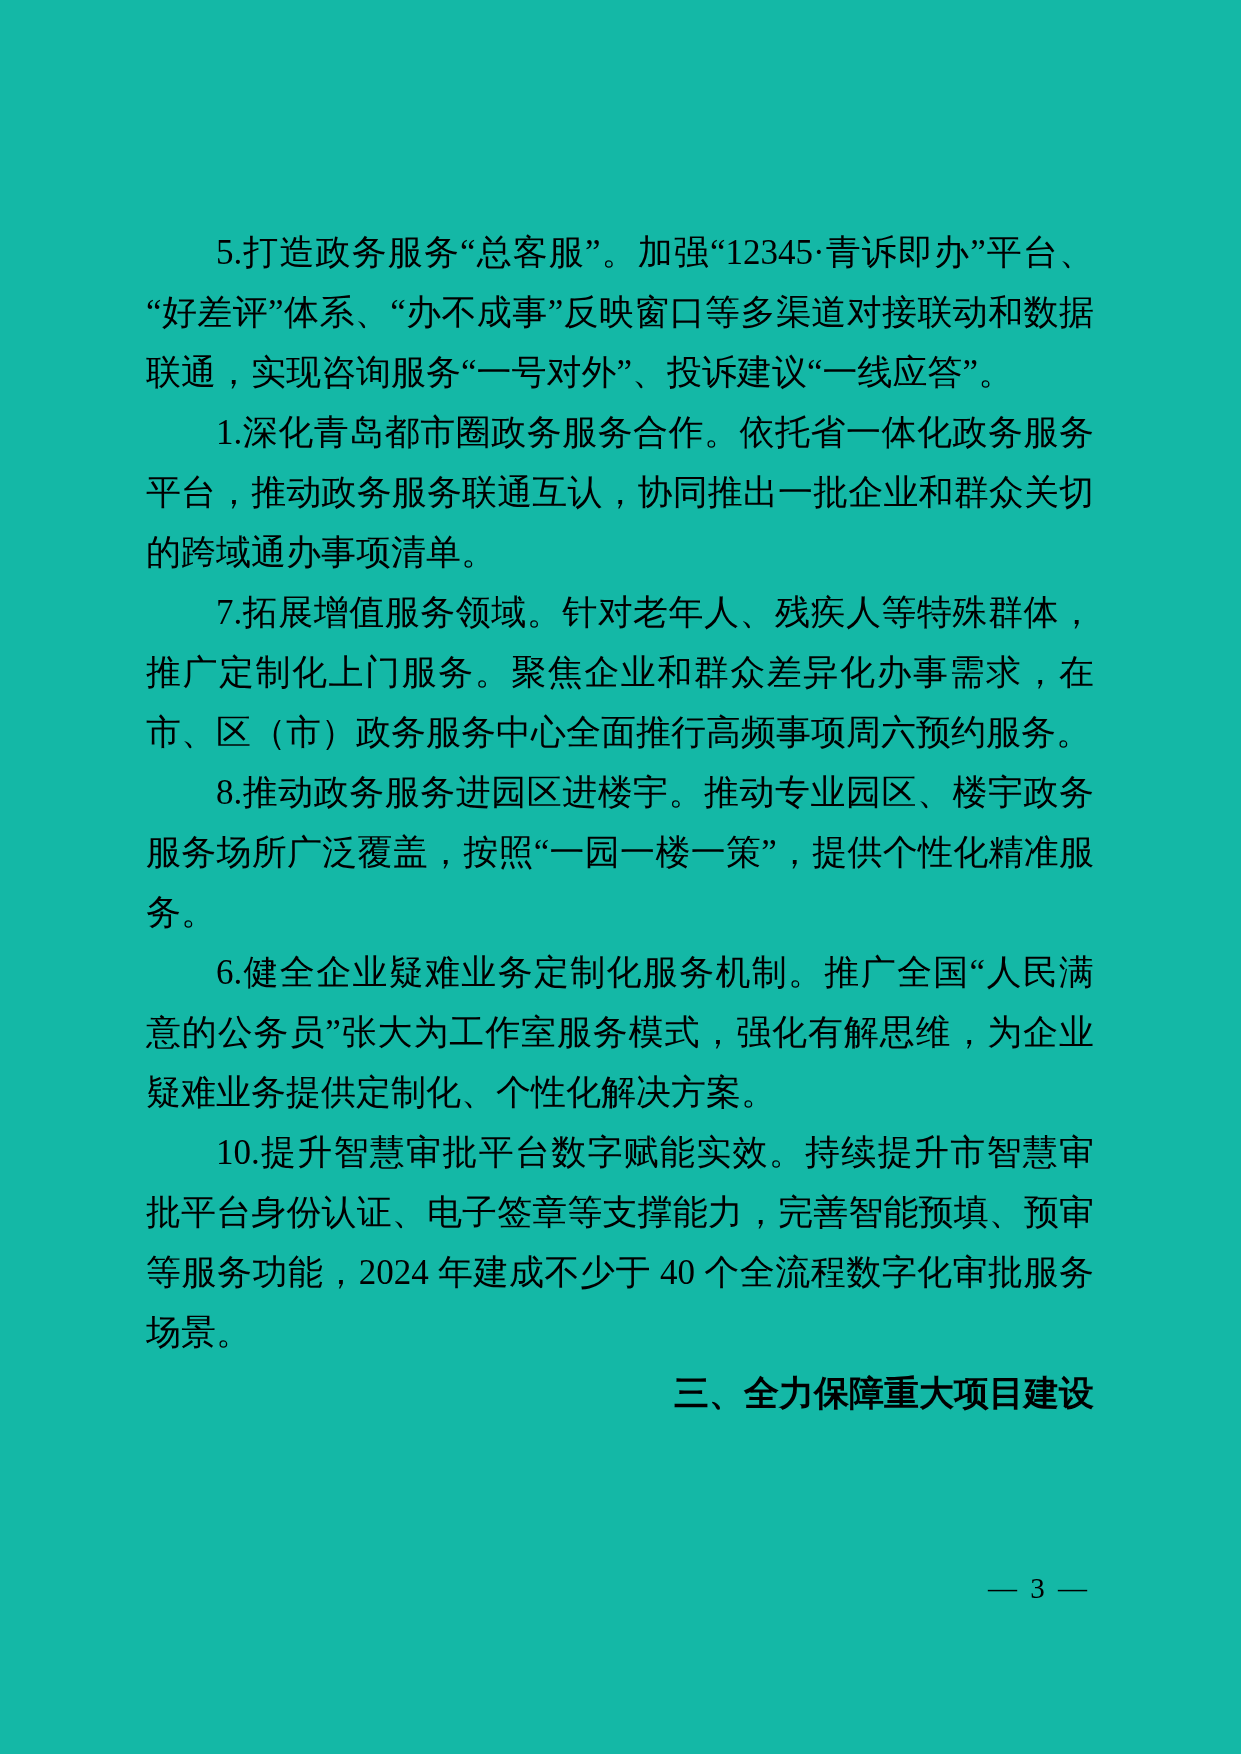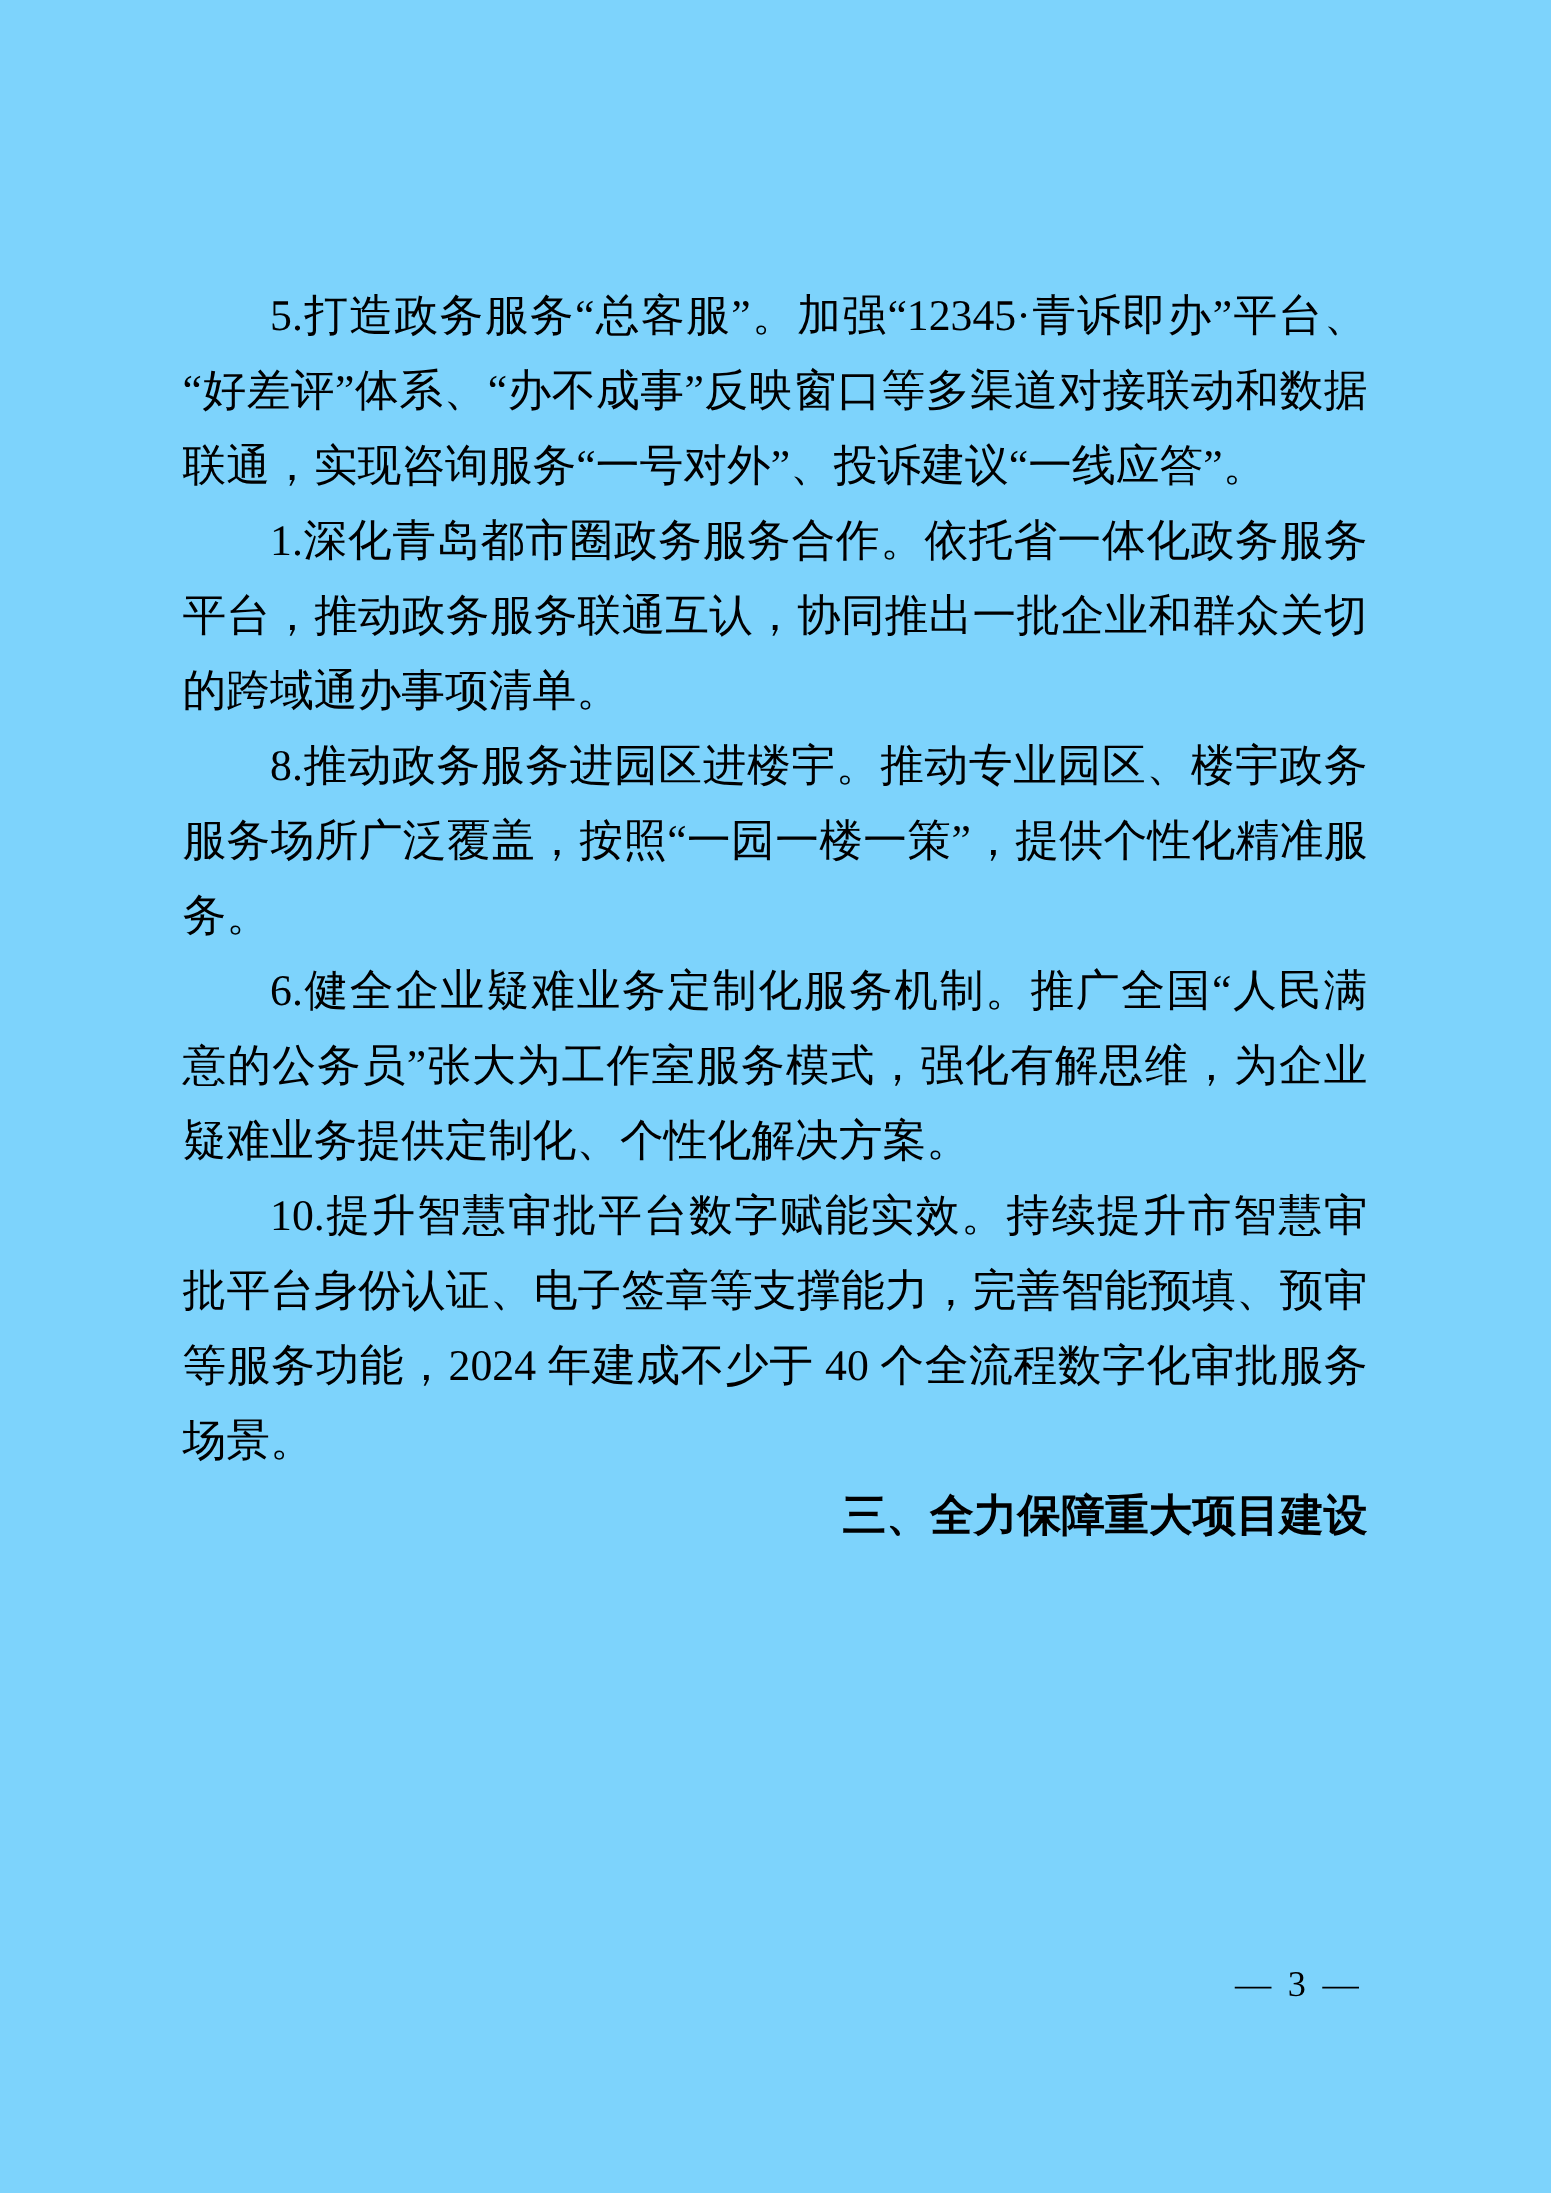--- a/index.html
+++ b/index.html
@@ -8,21 +8,21 @@
     height: 1754px;
     background: #ffffff;
     position: relative;
     overflow: hidden;
     font-family: "Liberation Serif", serif;
     color: #000000;
   }
   .page {
     position: absolute;
     inset: 0;
-    background: #7dd3fc;
+    background: #14b8a6;
   }
   .doc-body {
     position: absolute;
     left: 146px;
     top: 223px;
     width: 948px;
   }
   .doc-body p {
     margin: 0;
     padding: 0;
@@ -48,19 +48,20 @@
     font-family: "Liberation Serif", serif;
   }
 </style>
 </head>
 <body>
 
 <main class="page">
   <section class="doc-body">
       <p class="body-para">5.打造政务服务“总客服”。加强“12345·青诉即办”平台、“好差评”体系、“办不成事”反映窗口等多渠道对接联动和数据联通，实现咨询服务“一号对外”、投诉建议“一线应答”。</p>
       <p class="body-para">1.深化青岛都市圈政务服务合作。依托省一体化政务服务平台，推动政务服务联通互认，协同推出一批企业和群众关切的跨域通办事项清单。</p>
+      <p class="body-para">7.拓展增值服务领域。针对老年人、残疾人等特殊群体，推广定制化上门服务。聚焦企业和群众差异化办事需求，在市、区（市）政务服务中心全面推行高频事项周六预约服务。</p>
       <p class="body-para">8.推动政务服务进园区进楼宇。推动专业园区、楼宇政务服务场所广泛覆盖，按照“一园一楼一策”，提供个性化精准服务。</p>
       <p class="body-para">6.健全企业疑难业务定制化服务机制。推广全国“人民满意的公务员”张大为工作室服务模式，强化有解思维，为企业疑难业务提供定制化、个性化解决方案。</p>
       <p class="body-para">10.提升智慧审批平台数字赋能实效。持续提升市智慧审批平台身份认证、电子签章等支撑能力，完善智能预填、预审等服务功能，2024 年建成不少于 40 个全流程数字化审批服务场景。</p>
       <p class="heading">三、全力保障重大项目建设</p>
     </section>
   <footer class="page-number">— 3 —</footer>
 </main>
 
 </body></html>

